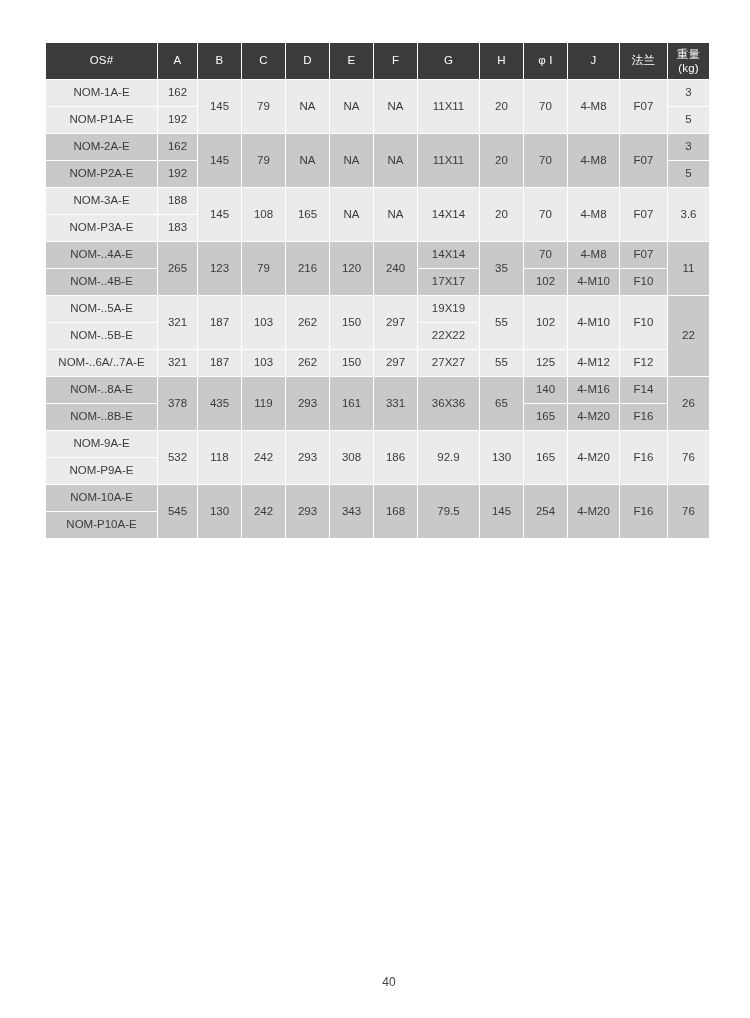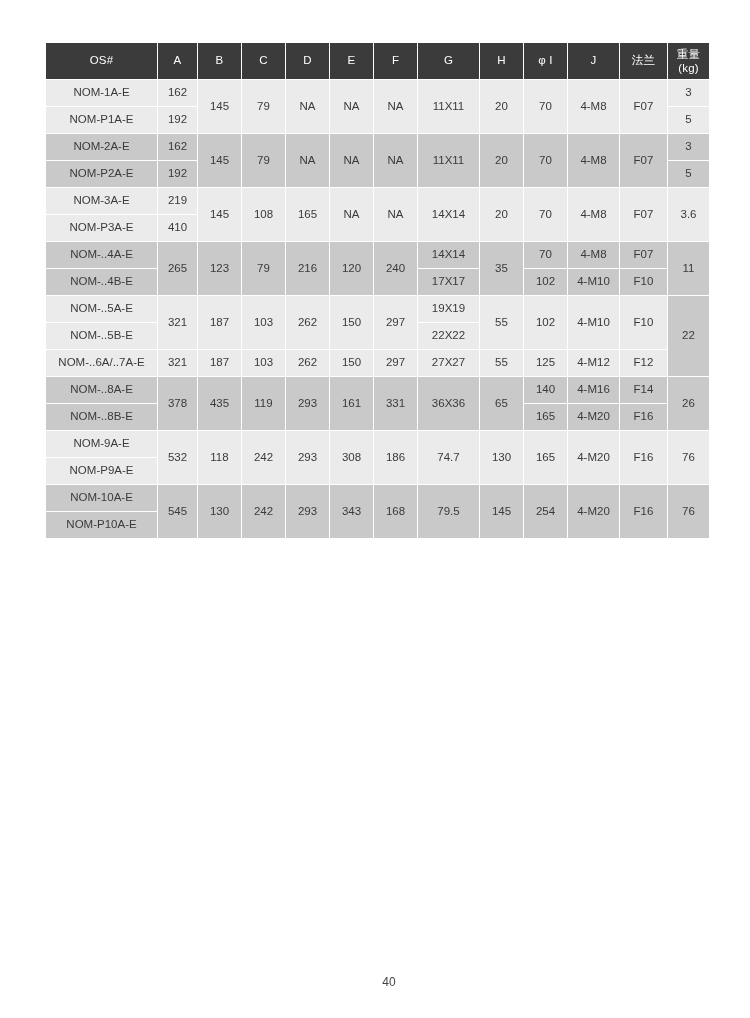--- a/index.html
+++ b/index.html
@@ -168,37 +168,37 @@
         </tr>
 
         <tr>
           <td class="shade-dark">NOM-P2A-E</td>
           <td class="shade-dark">192</td>
           <td class="shade-dark">5</td>
         </tr>
 
         <tr>
           <td class="shade-light">NOM-3A-E</td>
-          <td class="shade-light">219</td>
+          <td class="shade-light">188</td>
           <td class="shade-light" rowspan="2">145</td>
           <td class="shade-light" rowspan="2">108</td>
           <td class="shade-light" rowspan="2">165</td>
           <td class="shade-light" rowspan="2">NA</td>
           <td class="shade-light" rowspan="2">NA</td>
           <td class="shade-light" rowspan="2">14X14</td>
           <td class="shade-light" rowspan="2">20</td>
           <td class="shade-light" rowspan="2">70</td>
           <td class="shade-light" rowspan="2">4-M8</td>
           <td class="shade-light" rowspan="2">F07</td>
           <td class="shade-light" rowspan="2">3.6</td>
         </tr>
 
         <tr>
           <td class="shade-light">NOM-P3A-E</td>
-          <td class="shade-light">410</td>
+          <td class="shade-light">183</td>
         </tr>
 
         <tr>
           <td class="shade-dark">NOM-..4A-E</td>
           <td class="shade-dark" rowspan="2">265</td>
           <td class="shade-dark" rowspan="2">123</td>
           <td class="shade-dark" rowspan="2">79</td>
           <td class="shade-dark" rowspan="2">216</td>
           <td class="shade-dark" rowspan="2">120</td>
           <td class="shade-dark" rowspan="2">240</td>
@@ -278,21 +278,21 @@
         </tr>
 
         <tr>
           <td class="shade-light">NOM-9A-E</td>
           <td class="shade-light" rowspan="2">532</td>
           <td class="shade-light" rowspan="2">118</td>
           <td class="shade-light" rowspan="2">242</td>
           <td class="shade-light" rowspan="2">293</td>
           <td class="shade-light" rowspan="2">308</td>
           <td class="shade-light" rowspan="2">186</td>
-          <td class="shade-light" rowspan="2">74.7</td>
+          <td class="shade-light" rowspan="2">92.9</td>
           <td class="shade-light" rowspan="2">130</td>
           <td class="shade-light" rowspan="2">165</td>
           <td class="shade-light" rowspan="2">4-M20</td>
           <td class="shade-light" rowspan="2">F16</td>
           <td class="shade-light" rowspan="2">76</td>
         </tr>
 
         <tr>
           <td class="shade-light">NOM-P9A-E</td>
         </tr>

